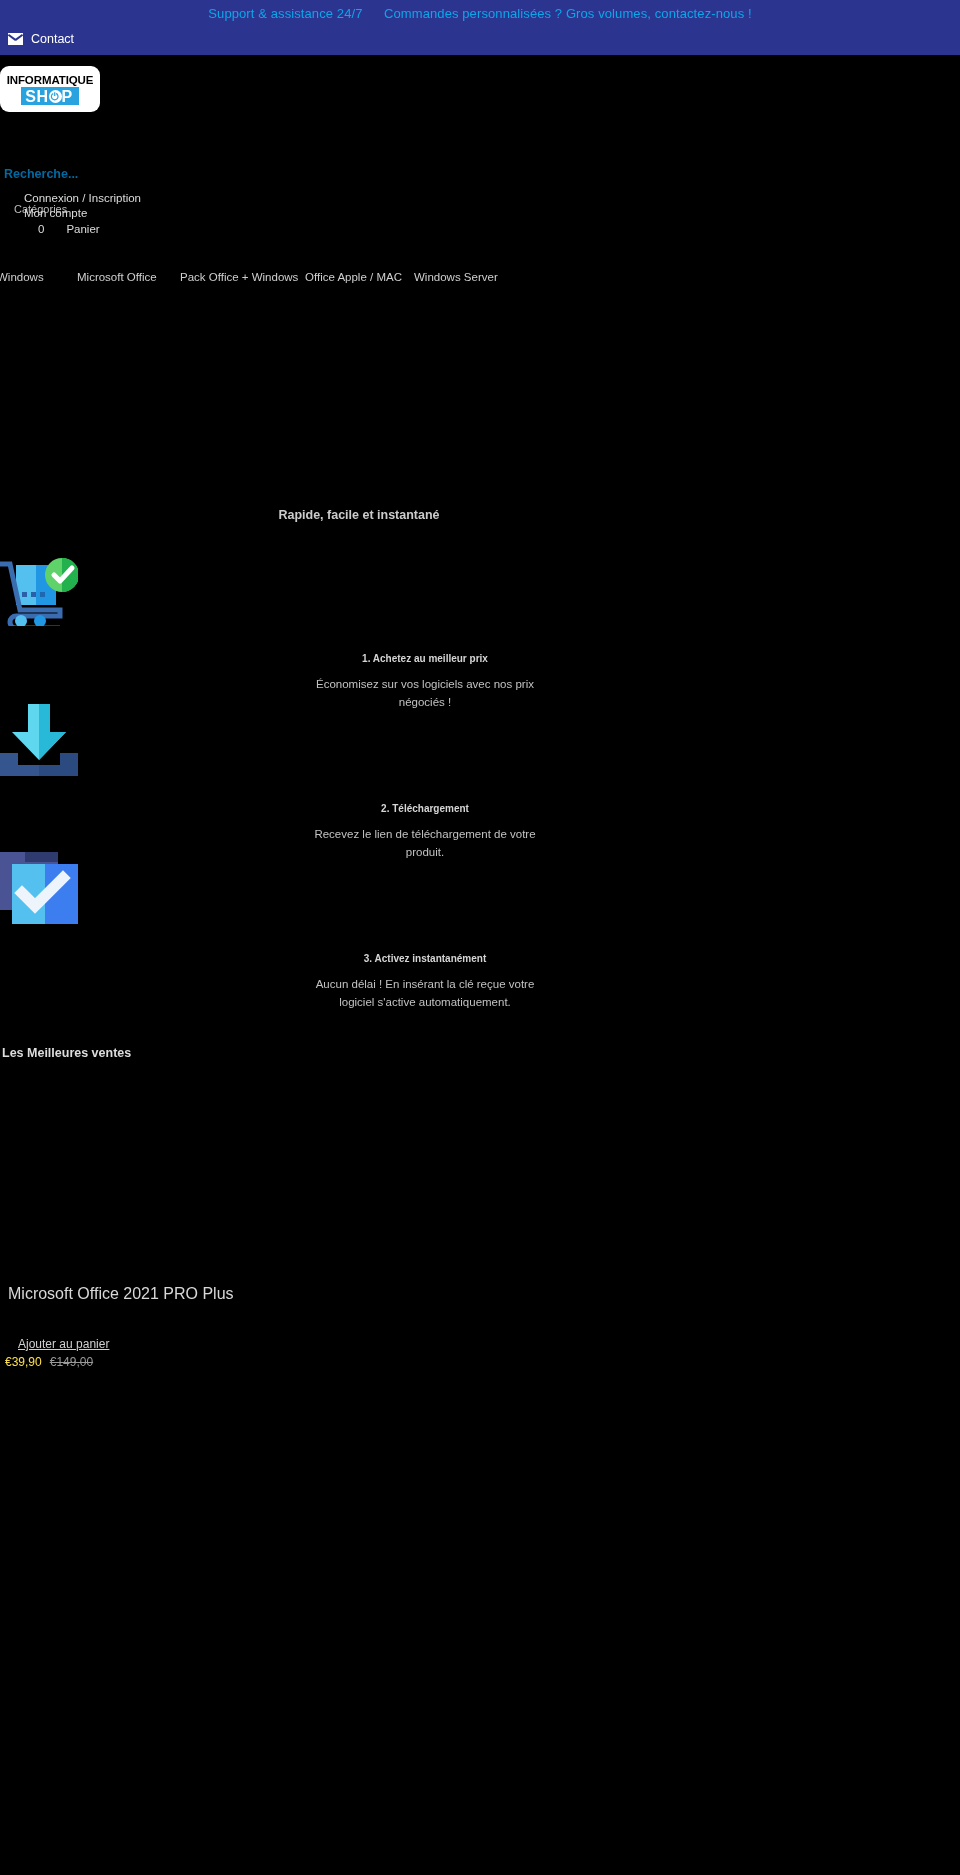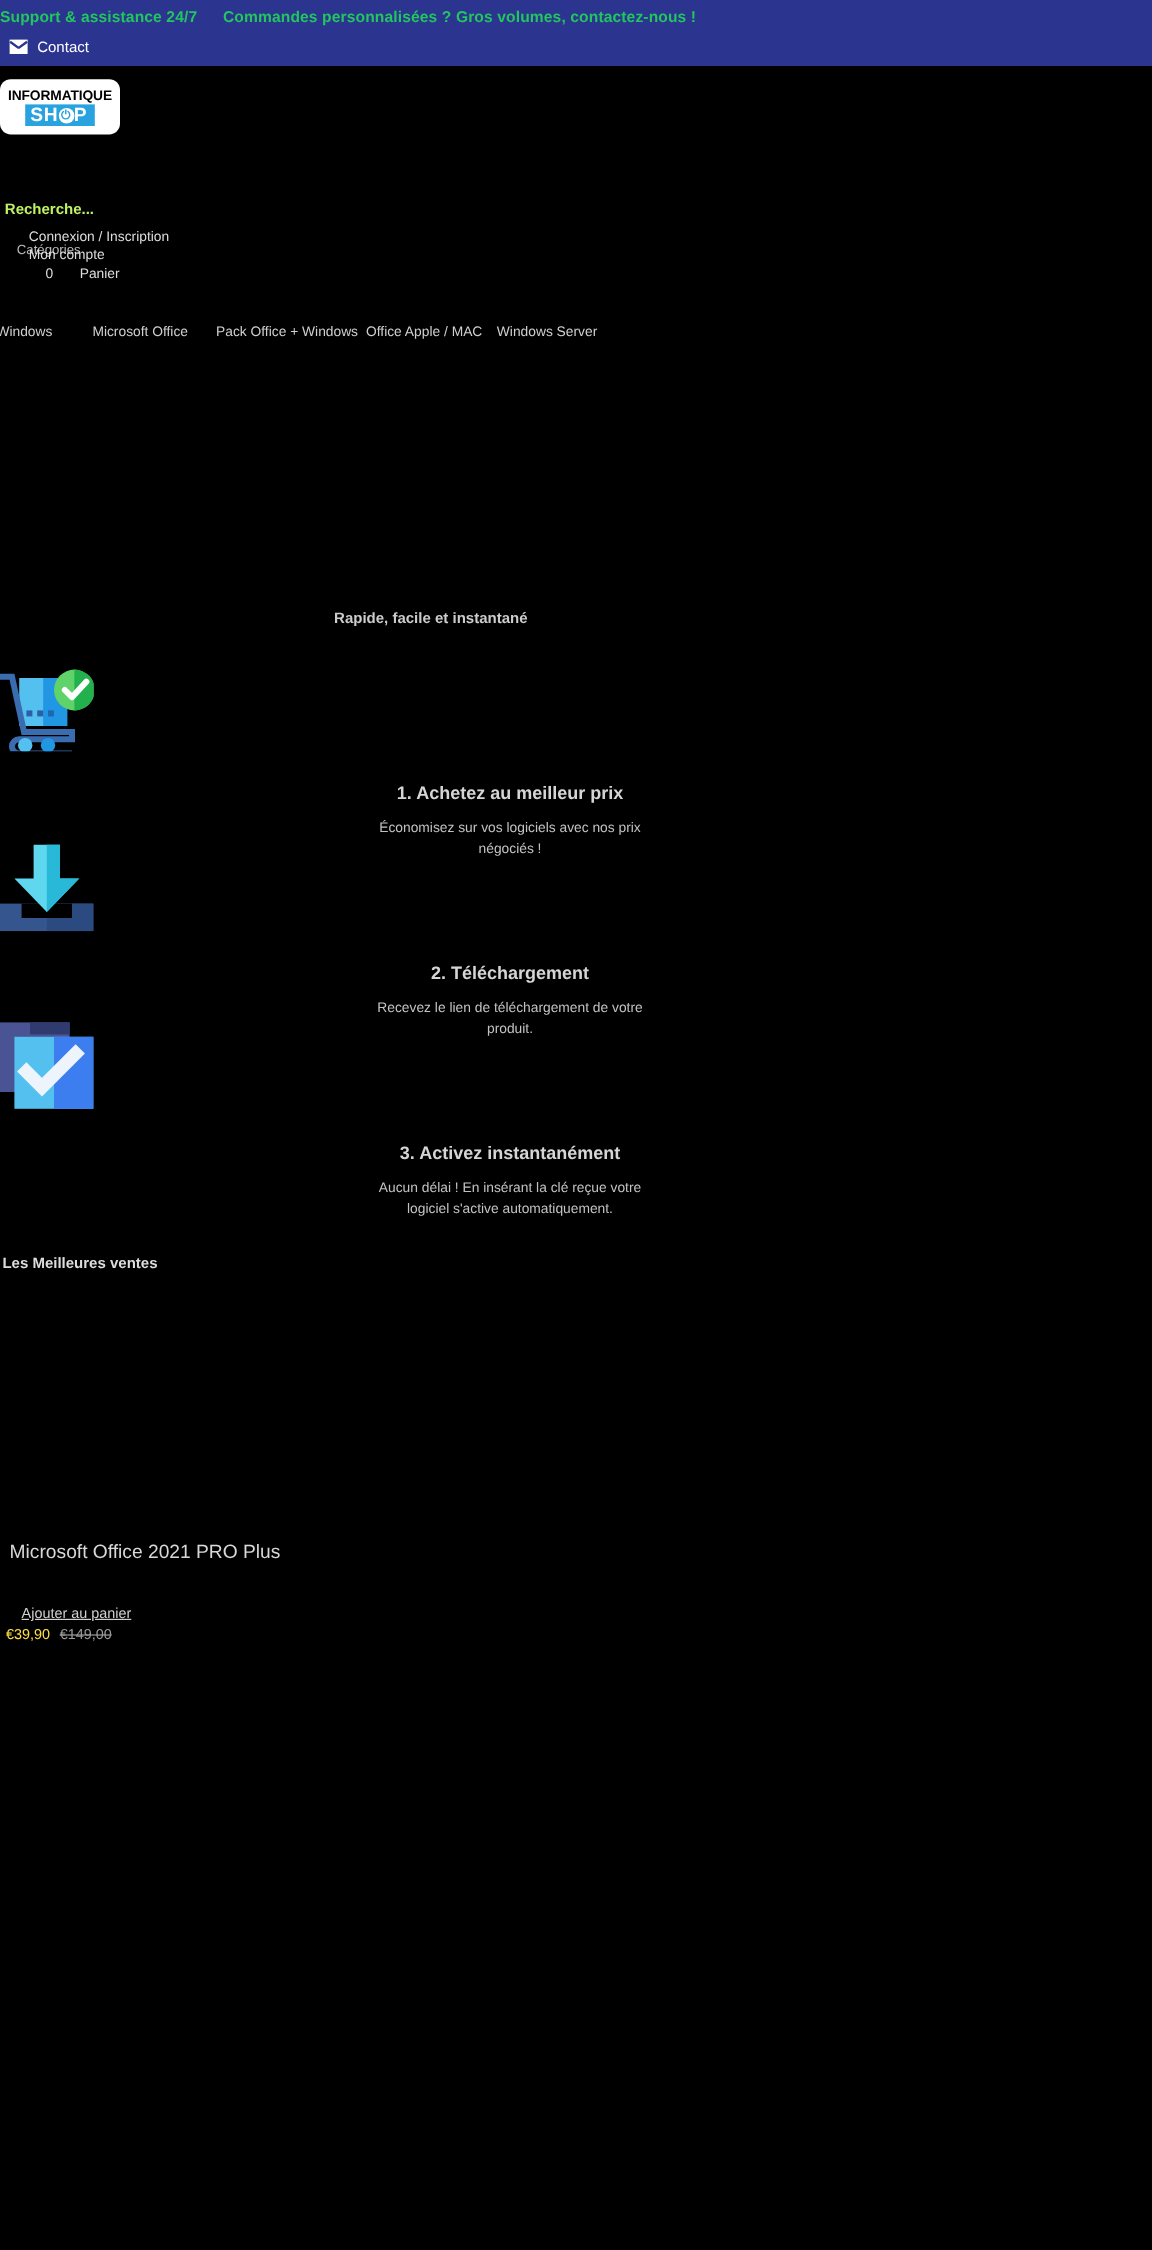--- a/index.html
+++ b/index.html
@@ -11,25 +11,25 @@
   }
   body { width: 960px; height: 1875px; overflow: hidden; position: relative; }
 
   
   .topbar {
     background: #2b3590;
     height: 55px;
     position: relative;
   }
   .topbar-msg {
+    text-align: center;
     font-size: 13px;
     line-height: 28px;
-    color: #22c55e;
+    color: #0ea5e9;
     letter-spacing: .1px;
-    font-weight: bold;
   }
   .topbar-msg .sep { display: inline-block; width: 14px; }
   .topbar-contact {
     position: absolute;
     left: 8px;
     top: 32px;
     display: flex;
     align-items: center;
     gap: 8px;
     font-size: 12.5px;
@@ -97,21 +97,21 @@
     font-size: 10px;
     line-height: 13px;
     text-align: center;
     margin: 0 0px;
   }
 
   .search-box {
     position: absolute;
     left: 4px; top: 112px;
     font-size: 12.5px;
-    color: #bef264;
+    color: #0369a1;
     font-weight: bold;
   }
   .categories-lbl {
     position: absolute;
     left: 14px; top: 148px;
     font-size: 11px;
     color: #bbbbbb;
   }
   .account-links {
     position: absolute;
@@ -178,21 +178,21 @@
     left: 0px;
     width: 78px; height: 78px;
   }
   .step-text {
     position: absolute;
     left: 300px;
     width: 250px;
     text-align: center;
   }
   .step-title {
-    font-size: 15px;
+    font-size: 10px;
     color: #d5d5d5;
     font-weight: bold;
     margin-bottom: 11px;
   }
   .step-desc {
     font-size: 11.5px;
     color: #c2c2c2;
     line-height: 18px;
   }
   .s1-text { top: 105px; }

